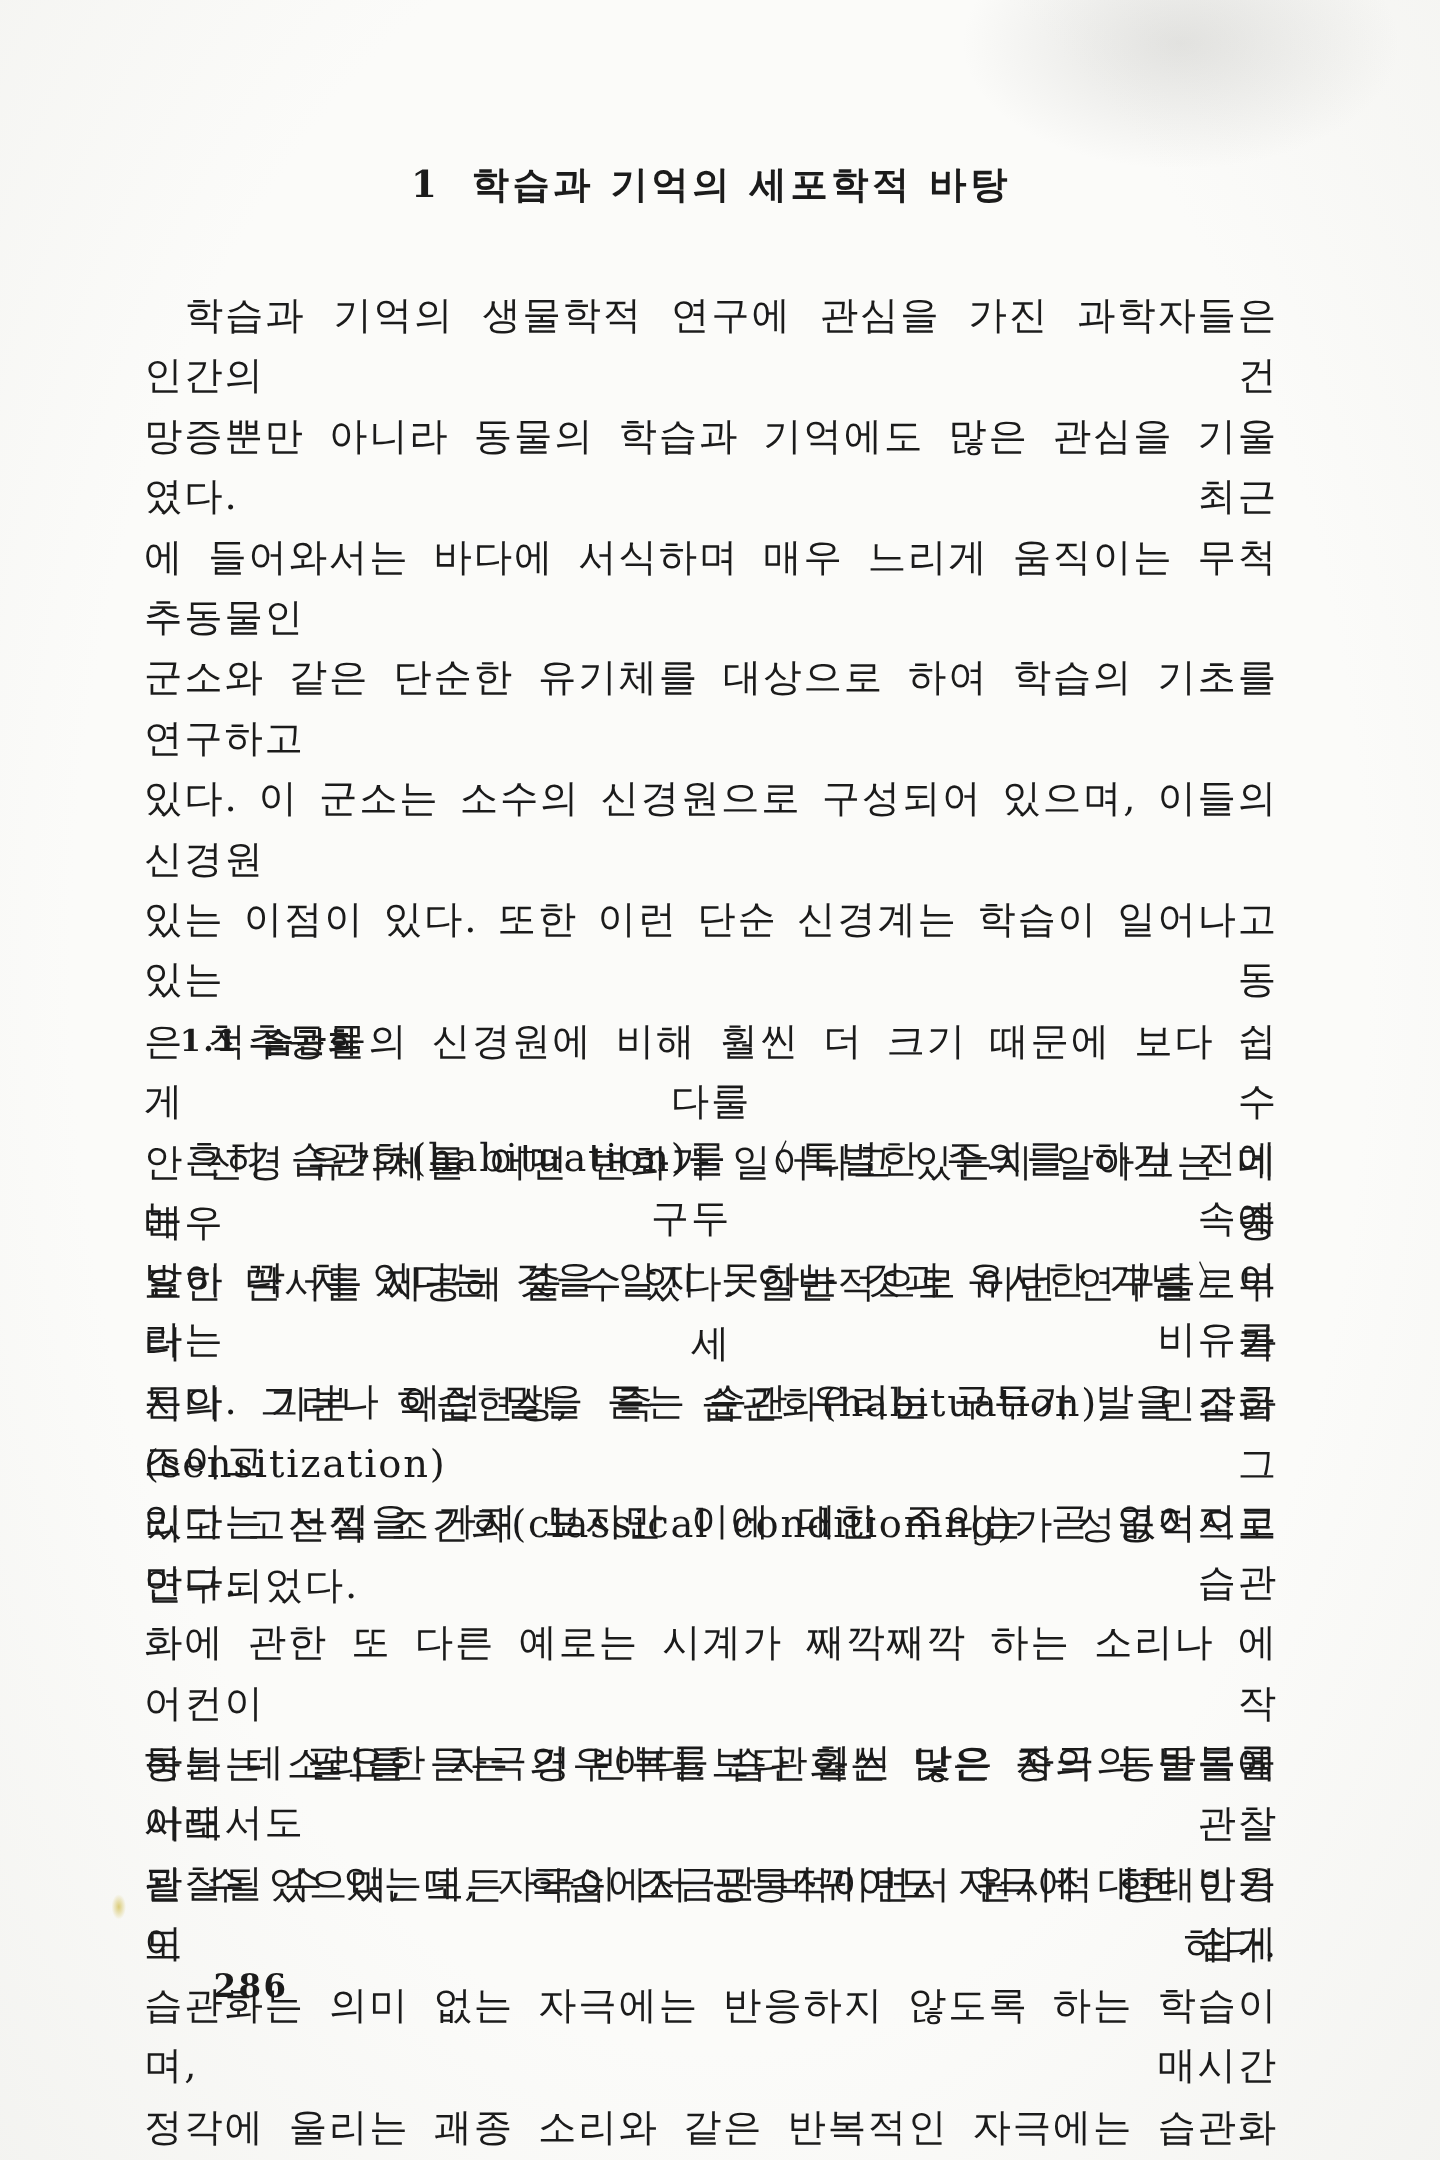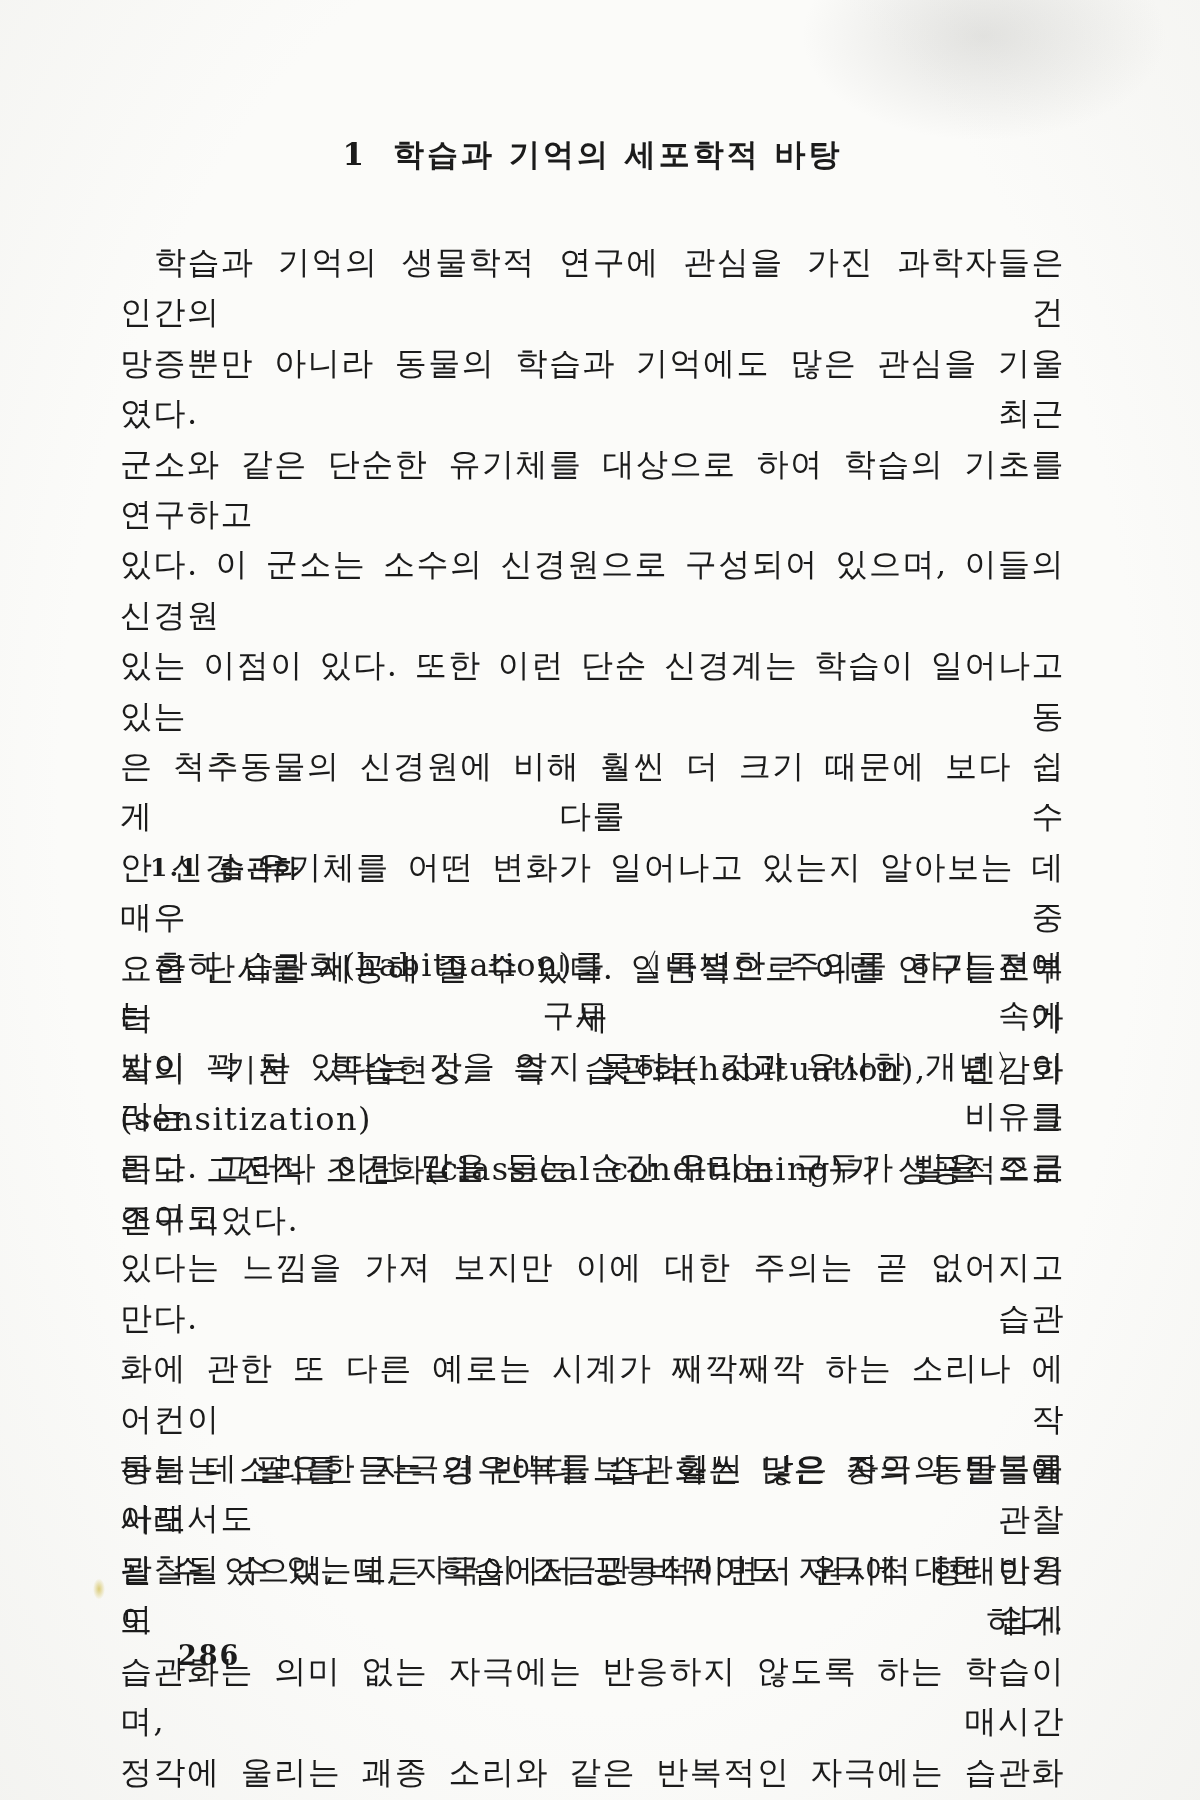--- a/index.html
+++ b/index.html
@@ -74,20 +74,21 @@
 
 <div class="sheet">
 
   <h1 id="title" class="textblock">
     <span class="ch-num">1</span><span class="ch-name">학습과 기억의 세포학적 바탕</span>
   </h1>
 
   <div id="p1" class="textblock para">
     <div class="line indent">학습과 기억의 생물학적 연구에 관심을 가진 과학자들은 인간의 건</div>
     <div class="line">망증뿐만 아니라 동물의 학습과 기억에도 많은 관심을 기울였다. 최근</div>
+    <div class="line">에 들어와서는 바다에 서식하며 매우 느리게 움직이는 무척추동물인</div>
     <div class="line">군소와 같은 단순한 유기체를 대상으로 하여 학습의 기초를 연구하고</div>
     <div class="line">있다. 이 군소는 소수의 신경원으로 구성되어 있으며, 이들의 신경원</div>
     <div class="line">있는 이점이 있다. 또한 이런 단순 신경계는 학습이 일어나고 있는 동</div>
     <div class="line">은 척추동물의 신경원에 비해 훨씬 더 크기 때문에 보다 쉽게 다룰 수</div>
     <div class="line">안 신경 유기체를 어떤 변화가 일어나고 있는지 알아보는 데 매우 중</div>
     <div class="line">요한 단서를 제공해 줄 수 있다. 일반적으로 이런 연구들로부터 세 가</div>
     <div class="line">지의 기본 학습현상, 즉 습관화(habituation), 민감화(sensitization) 그</div>
     <div class="line">리고 고전적 조건화(classical conditioning)가 성공적으로 연구되었다.</div>
   </div>
 

